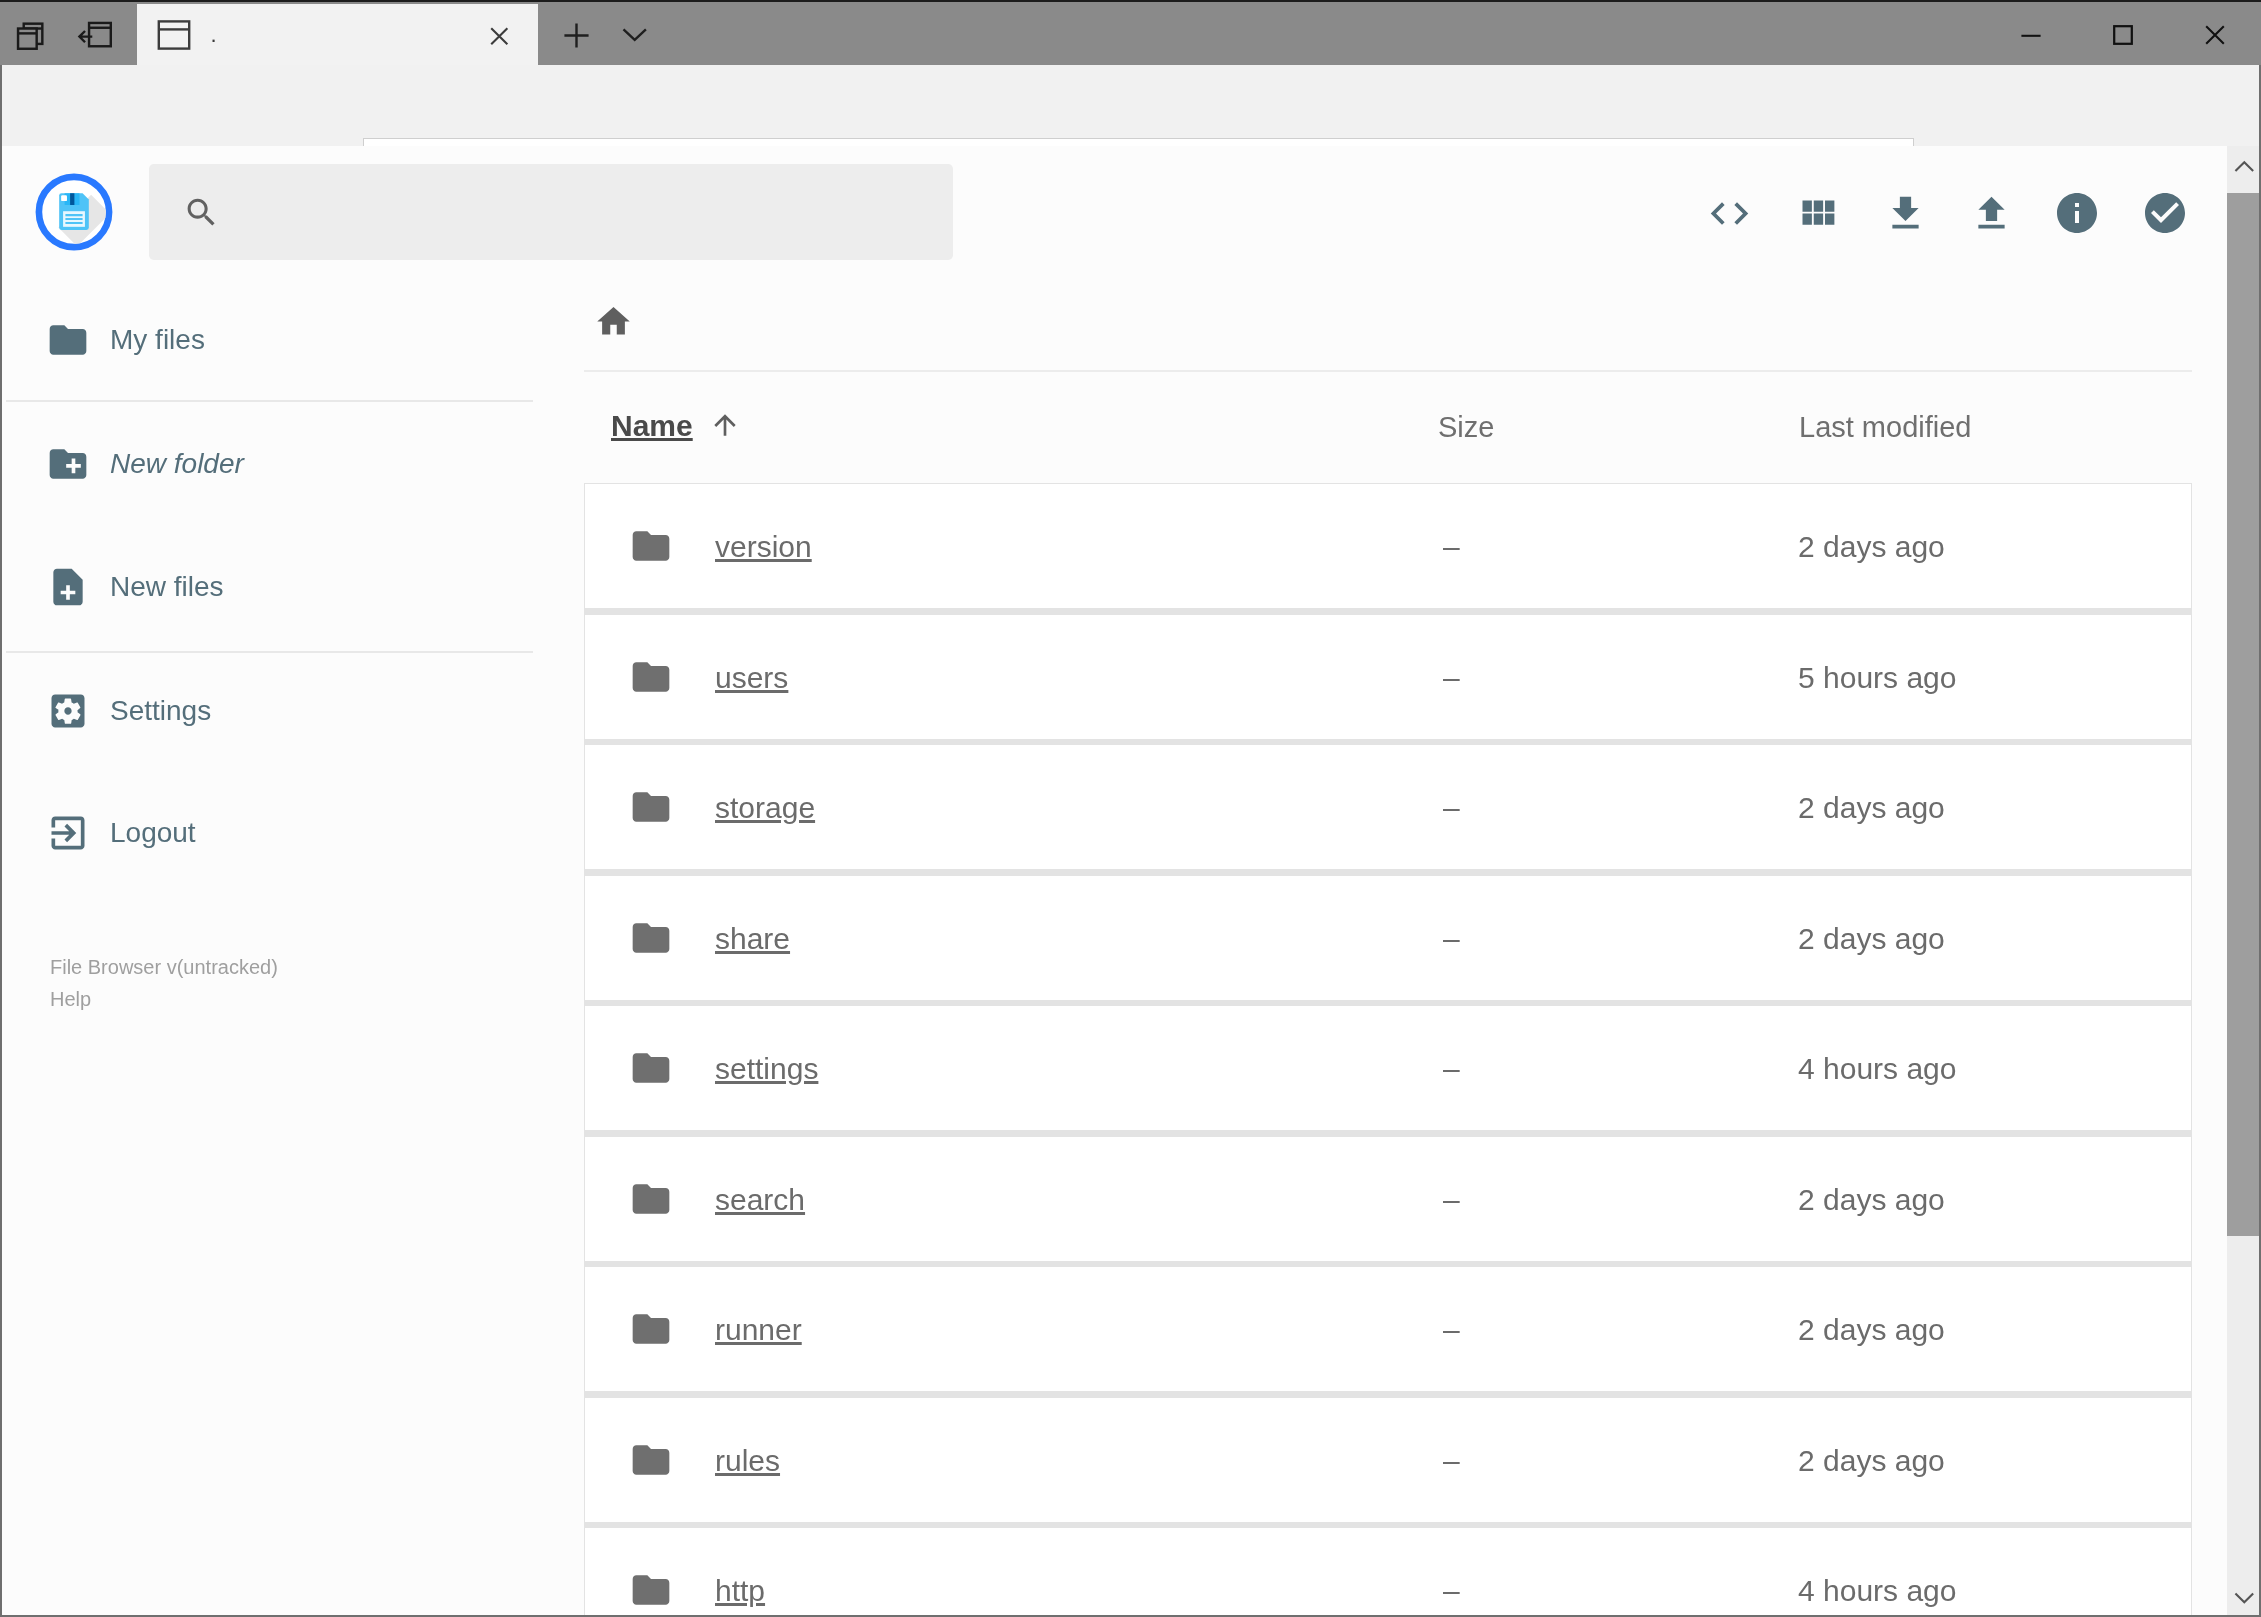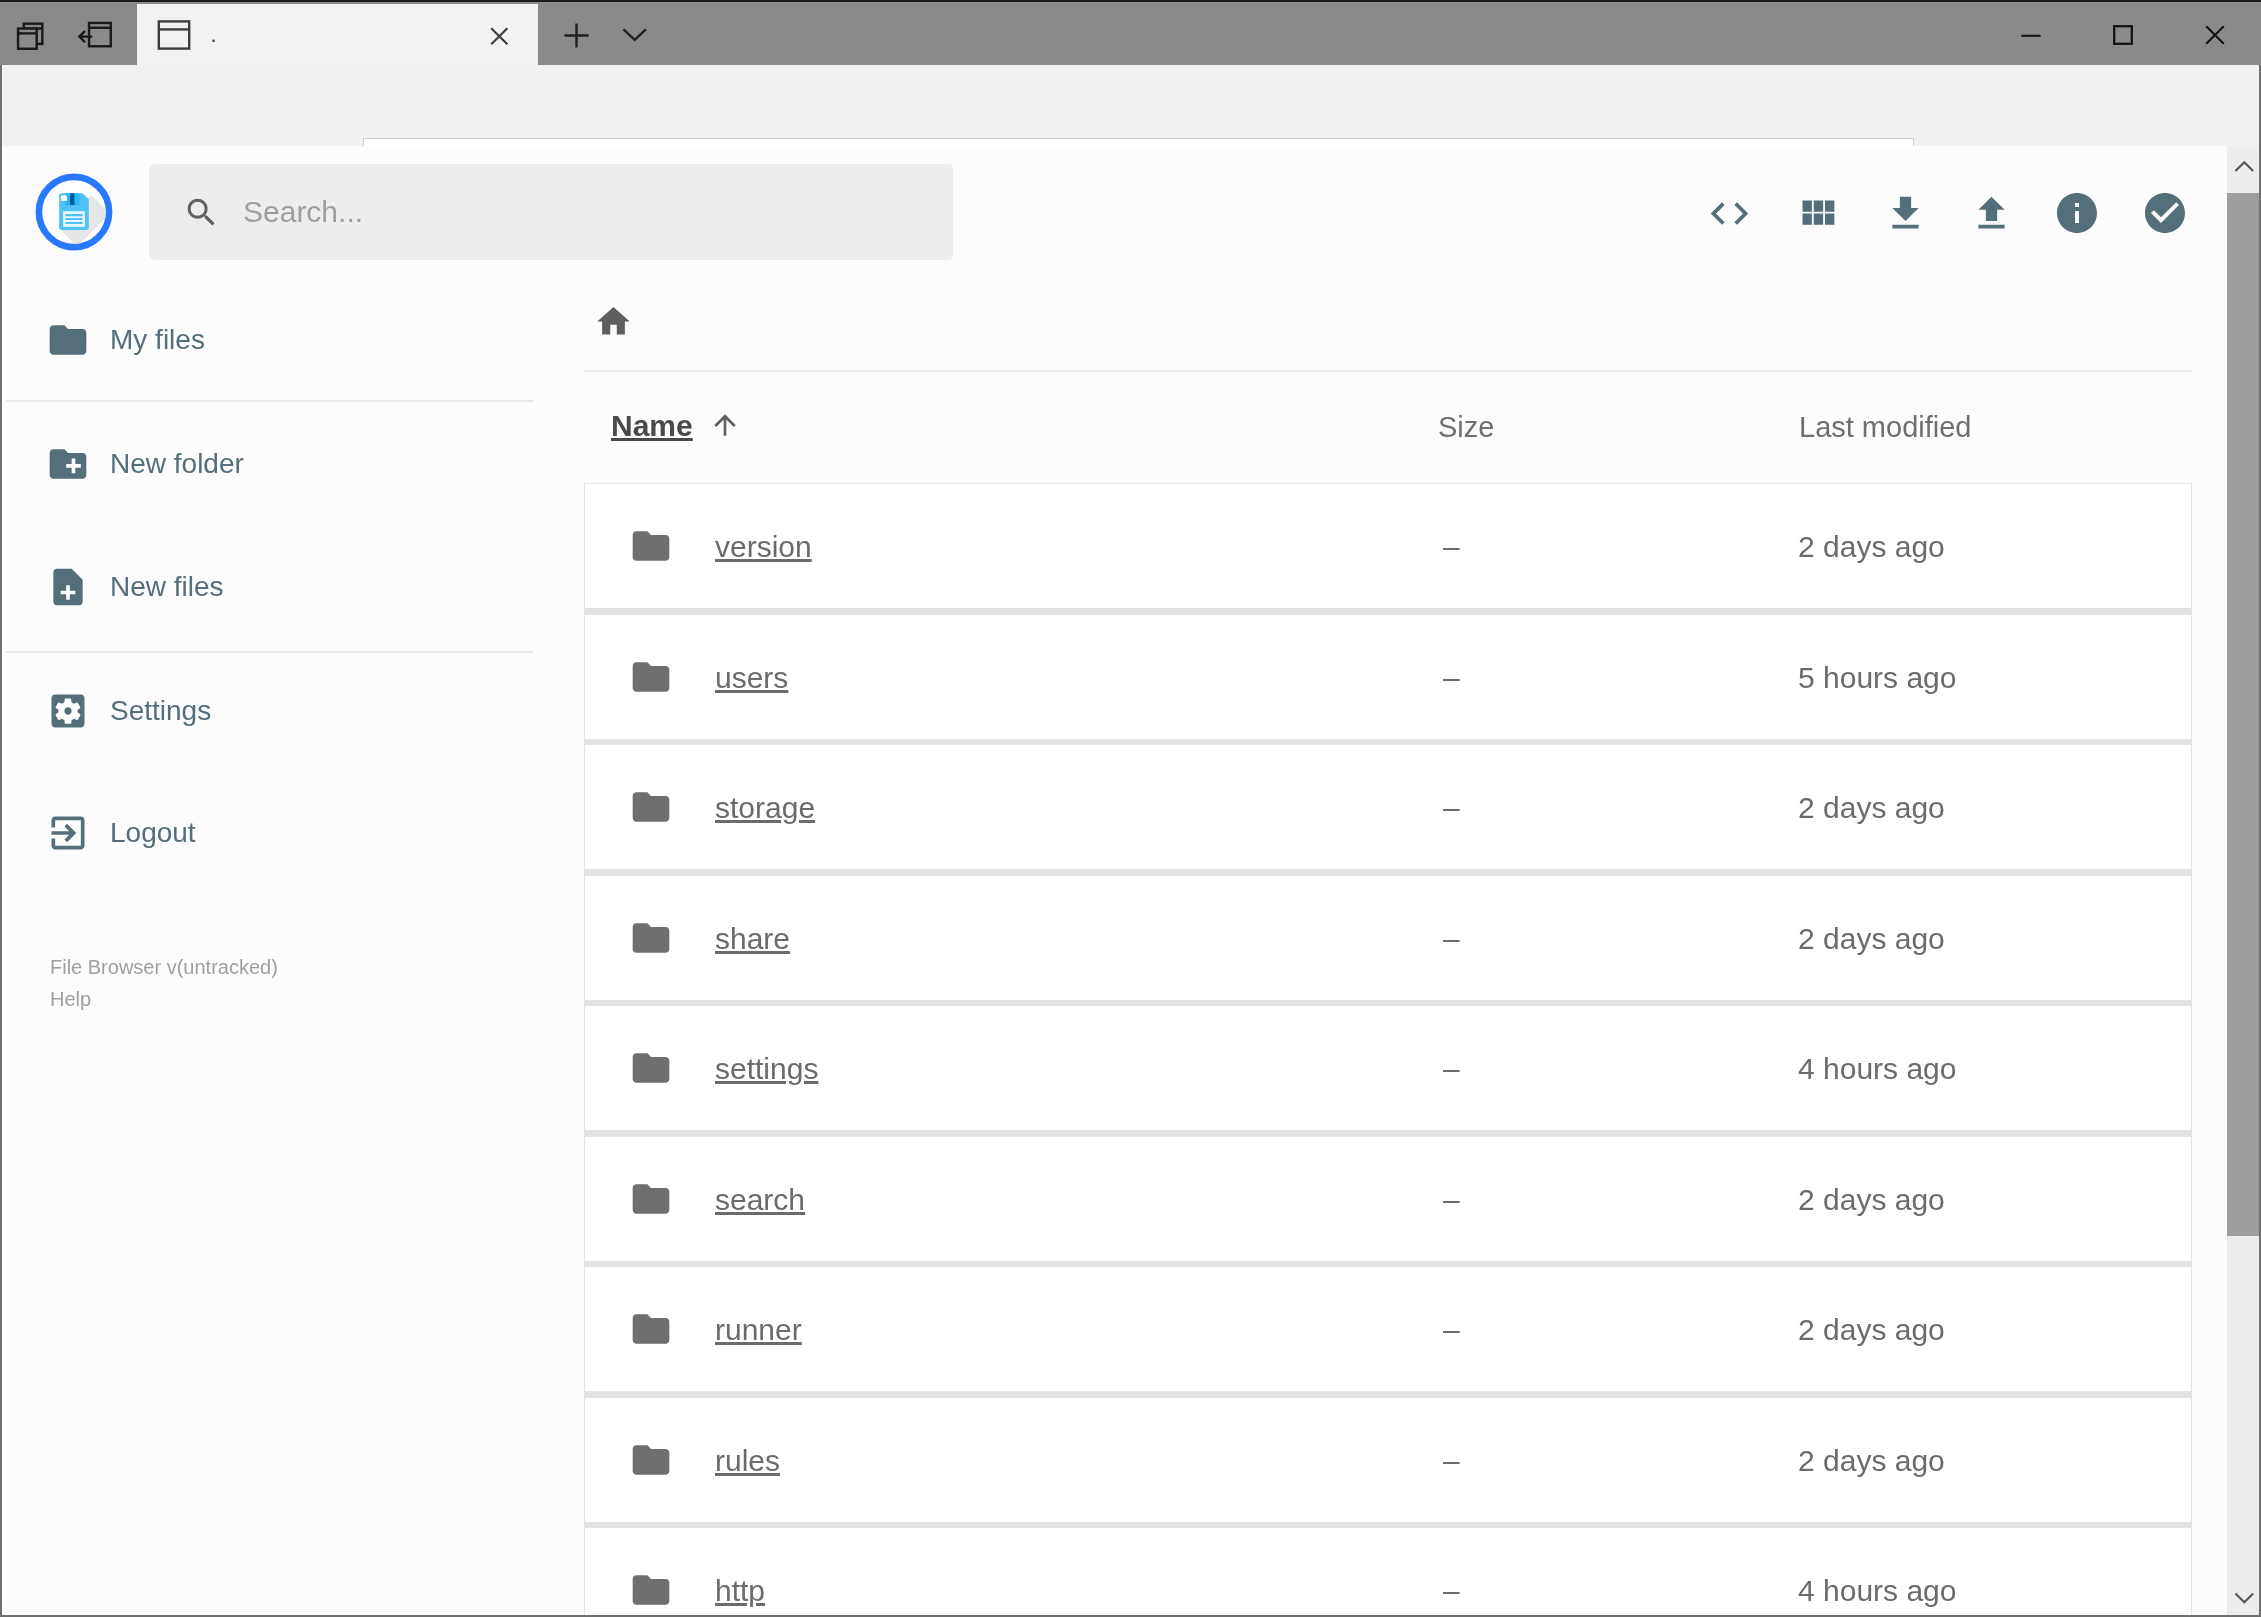--- a/index.html
+++ b/index.html
@@ -253,21 +253,20 @@
         </g>
       </svg>
     </div>
 
     <div class="abs searchbox">
       <span>
         <svg width="37" height="37" viewBox="0 0 24 24">
             <path d="M15.5 14h-.79l-.28-.27C15.41 12.59 16 11.11 16 9.5 16 5.91 13.09 3 9.5 3S3 5.91 3 9.5 5.91 16 9.5 16c1.61 0 3.09-.59 4.23-1.57l.27.28v.79l5 4.99L20.49 19l-4.99-5zm-6 0C7.01 14 5 11.99 5 9.5S7.01 5 9.5 5 14 7.01 14 9.5 11.99 14 9.5 14z" fill="#616161"></path>
           </svg>
       </span>
-      <input class="search-input" type="text" placeholder="Search..." style="">
     </div>
 
     <div class="abs hdr-icon" style="left:1703px;">
       <span>
         <svg width="45" height="45" viewBox="0 0 24 24">
             <path d="M9.4 16.6L4.8 12l4.6-4.6L8 6l-6 6 6 6 1.4-1.4zm5.2 0l4.6-4.6-4.6-4.6L16 6l6 6-6 6-1.4-1.4z" fill="#546e7a"></path>
           </svg>
       </span>
     </div>
     <div class="abs hdr-icon" style="left:1791px;">
@@ -308,21 +307,21 @@
 
     <div class="abs side-item" style="top:168px;">
       <span>
         <svg width="44" height="44" viewBox="0 0 24 24">
             <path d="M10 4H4c-1.1 0-1.99.9-1.99 2L2 18c0 1.1.9 2 2 2h16c1.1 0 2-.9 2-2V8c0-1.1-.9-2-2-2h-8l-2-2z" fill="#546e7a"></path>
           </svg>
       </span>
       <span class="side-label">My files</span>
     </div>
     <div class="abs side-divider" style="top:254px;"></div>
-    <div class="abs side-item" style="top:292px;">
+    <div class="abs side-item" style="top:292px;font-style:italic;">
       <span>
         <svg width="44" height="44" viewBox="0 0 24 24">
             <path d="M20 6h-8l-2-2H4c-1.1 0-1.99.9-1.99 2L2 18c0 1.1.9 2 2 2h16c1.1 0 2-.9 2-2V8c0-1.1-.9-2-2-2zm-1 8h-3v3h-2v-3h-3v-2h3V9h2v3h3v2z" fill="#546e7a"></path>
           </svg>
       </span>
       <span class="side-label">New folder</span>
     </div>
     <div class="abs side-item" style="top:415px;">
       <span>
         <svg width="44" height="44" viewBox="0 0 24 24">

